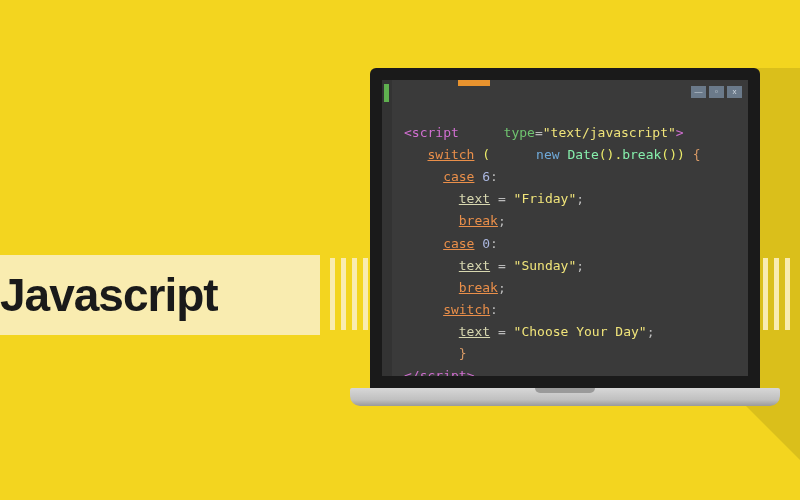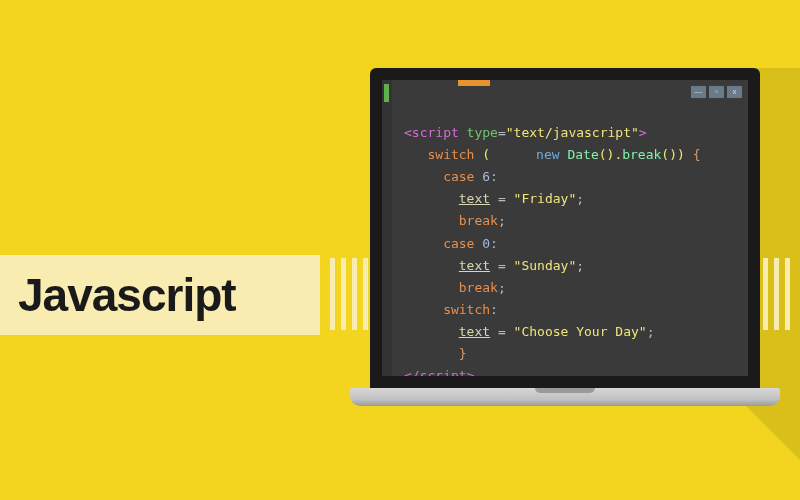--- a/index.html
+++ b/index.html
@@ -13,21 +13,20 @@
   }
   .banner {
     position: absolute;
     left: 0;
     top: 255px;
     width: 320px;
     height: 80px;
     background: #f9ecb0;
     display: flex;
     align-items: center;
-    padding-left: 18px;
   }
   .banner-title {
     font-size: 46px;
     font-weight: bold;
     color: #1a1a1a;
     letter-spacing: -1px;
   }
   .stripes-left {
     position: absolute;
     left: 330px;
@@ -113,23 +112,23 @@
   .code {
     position: absolute;
     left: 22px;
     top: 20px;
     font-family: 'Consolas', 'Monaco', monospace;
     font-size: 13px;
     line-height: 1.7;
     white-space: pre;
   }
   .c-tag   { color: #d16fd1; }
-  .c-attr  { color: #6fc36f; }
+  .c-attr  { color: #6fc36f; margin-left: 37px; }
   .c-str   { color: #f0e47a; }
-  .c-kw    { color: #ea8f4a; }
+  .c-kw    { color: #ea8f4a; text-decoration: underline; }
   .c-new   { color: #6fa9d8; margin-left: 46px; }
   .c-fn    { color: #86efac; }
   .c-paren { color: #ecec6a; }
   .c-brace { color: #d89a66; }
   .c-num   { color: #aab7e0; }
   .c-var   { color: #d7d7b0; text-decoration: underline; }
   .c-plain { color: #bbbbbb; }
   .base {
     width: 430px;
     height: 18px;

